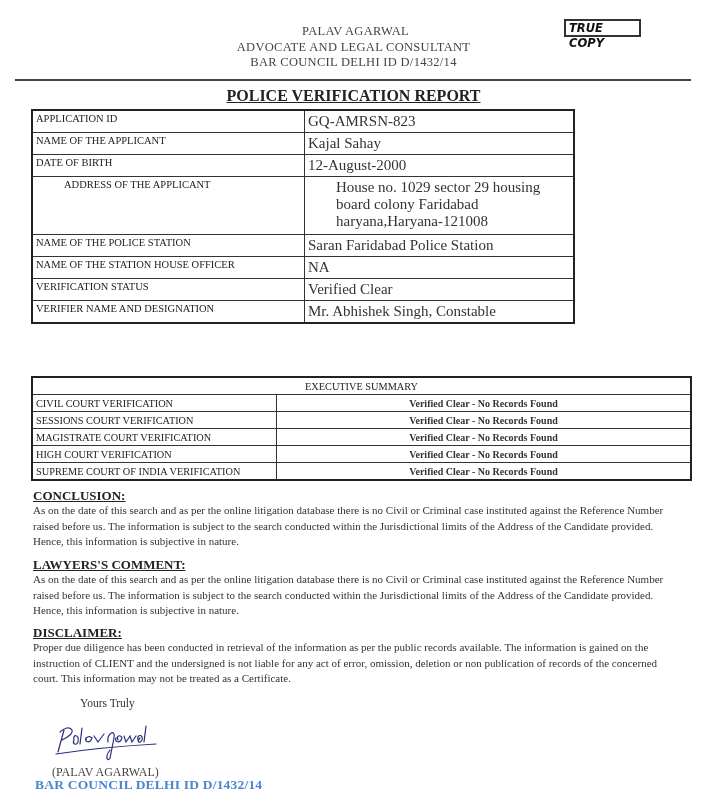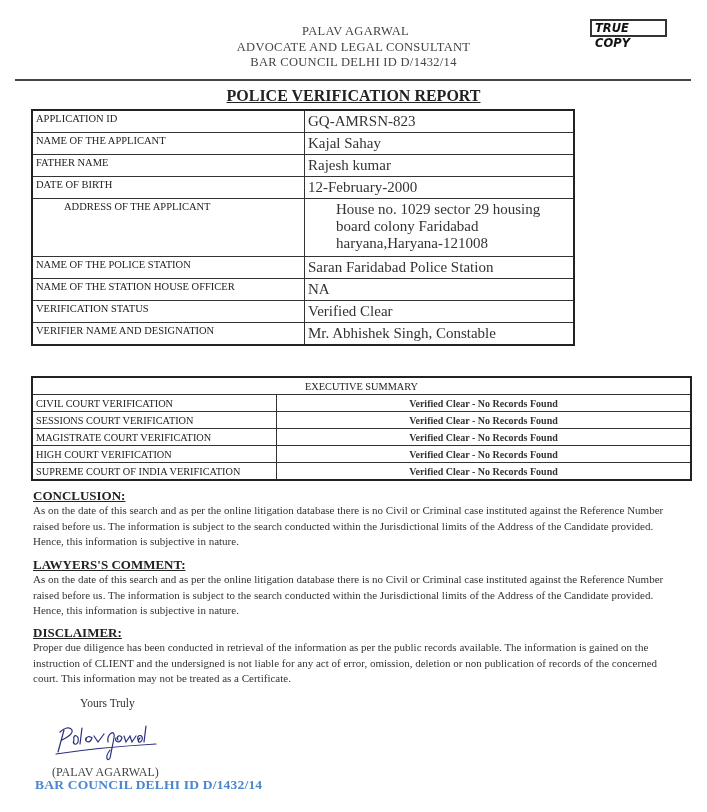--- a/index.html
+++ b/index.html
@@ -4,21 +4,21 @@
 <style>
   html, body { margin: 0; padding: 0; background: #ffffff; }
   body {
     width: 707px; height: 812px; position: relative; overflow: hidden;
     font-family: "Liberation Serif", "DejaVu Serif", serif; color: #222;
   }
   .header { position: absolute; top: 24px; left: 0; width: 707px; text-align: center; }
   .header .line { font-size: 12.5px; color: #444; letter-spacing: 0.3px; line-height: 15.5px; }
   .header .name { position: relative; left: 2px; }
   .true-copy {
-    position: absolute; left: 590px; top: 19px; width: 77px; height: 18px;
+    position: absolute; left: 564px; top: 19px; width: 77px; height: 18px;
     border: 2px solid #333; box-sizing: border-box;
     font-family: "DejaVu Sans", "Liberation Sans", sans-serif;
     font-weight: bold; font-style: italic; font-size: 11.5px; color: #111;
     padding-left: 3px; line-height: 15px;
   }
   .hr { position: absolute; left: 15px; top: 79px; width: 676px; height: 2px; background: #444; }
   .report-title {
     position: absolute; top: 87px; left: 0; width: 707px; text-align: center;
     font-size: 16px; font-weight: bold; text-decoration: underline; color: #222;
   }
@@ -69,26 +69,22 @@
   <tbody id="info-body">
       <tr>
         <td class="k">APPLICATION ID</td>
         <td class="v">GQ-AMRSN-823</td>
       </tr>
       <tr>
         <td class="k">NAME OF THE APPLICANT</td>
         <td class="v">Kajal Sahay</td>
       </tr>
       <tr>
-        <td class="k">FATHER NAME</td>
-        <td class="v">Rajesh kumar</td>
-      </tr>
-      <tr>
         <td class="k">DATE OF BIRTH</td>
-        <td class="v">12-February-2000</td>
+        <td class="v">12-August-2000</td>
       </tr>
       <tr class="addr">
         <td class="k">ADDRESS OF THE APPLICANT</td>
         <td class="v">House no. 1029 sector 29 housing board colony Faridabad haryana,Haryana-121008</td>
       </tr>
       <tr>
         <td class="k">NAME OF THE POLICE STATION</td>
         <td class="v">Saran Faridabad Police Station</td>
       </tr>
       <tr>

